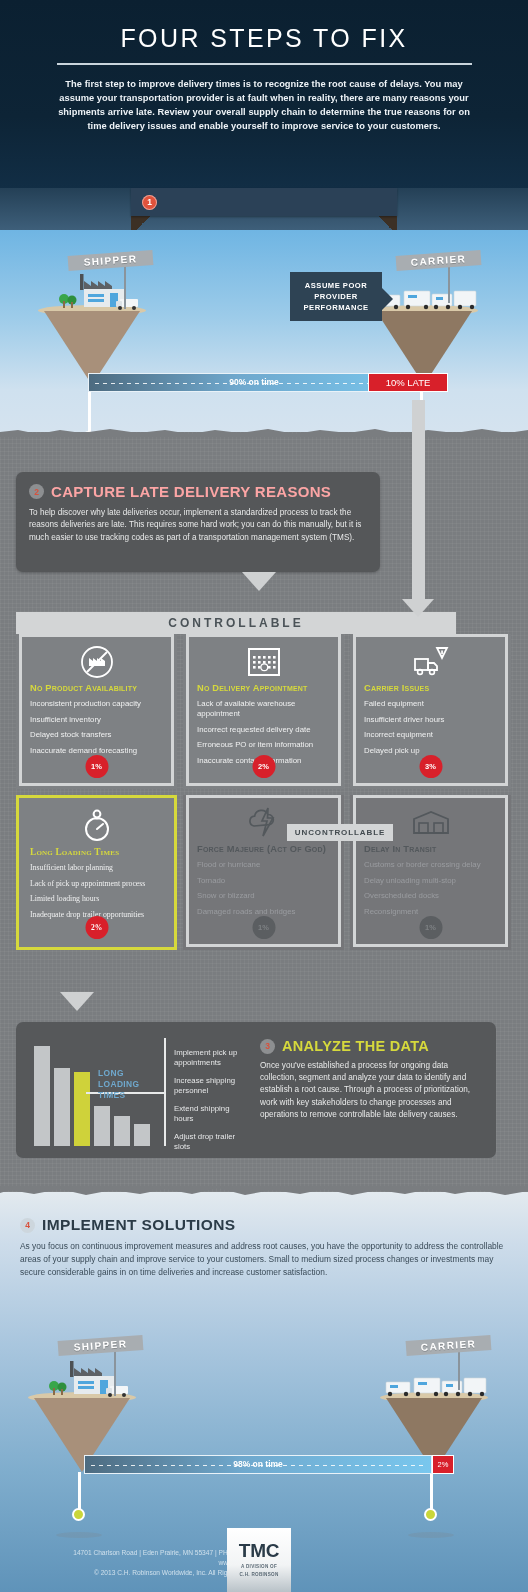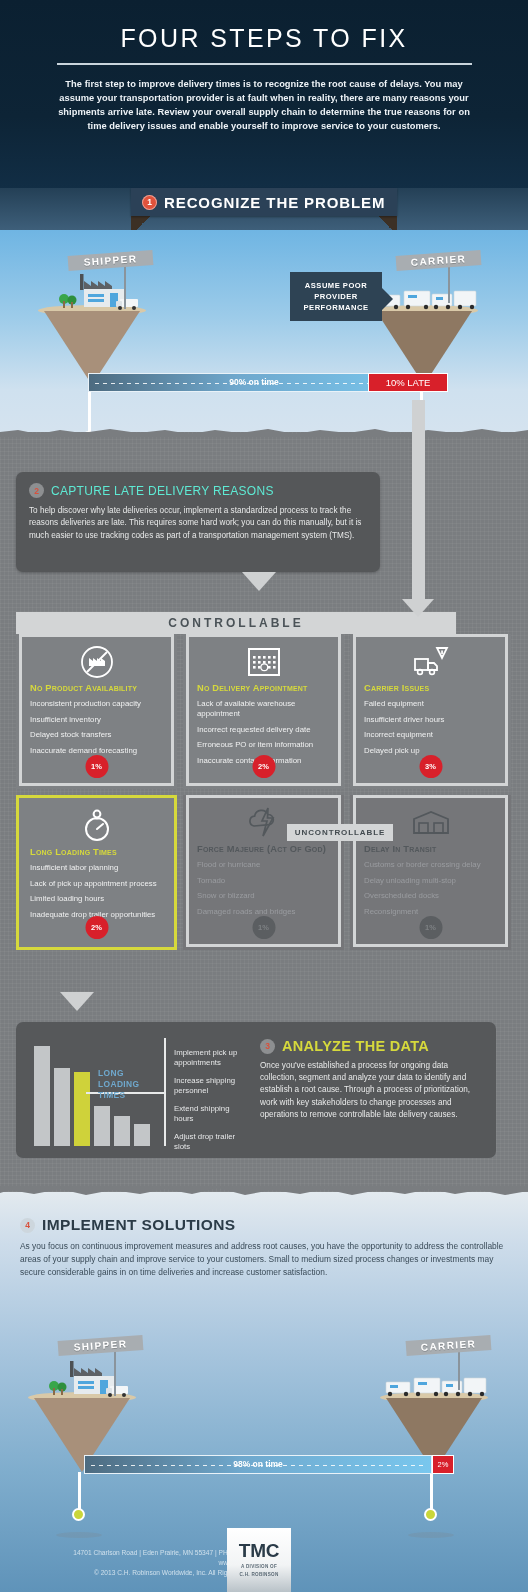--- a/index.html
+++ b/index.html
@@ -153,21 +153,21 @@
     background:#555759; border-radius:7px; padding:11px 13px 0 13px;
     box-shadow:0 1px 3px rgba(0,0,0,.25);
   }
   .card2 .hdr { display:flex; align-items:center; gap:7px; }
   .card2 .num {
     width:15px;height:15px;border-radius:50%;
     background:#8d8f91;color:#d8513c;font-size:8.5px;font-weight:bold;
     display:flex;align-items:center;justify-content:center;
   }
   .card2 .title {
-    font-size:12px;font-weight:normal;color:#5eead4;letter-spacing:0.3px;
+    font-size:15px;font-weight:bold;color:#fca5a5;letter-spacing:0.3px;
   }
   .card2 .body {
     margin-top:7px; font-size:8.2px; line-height:12.4px; color:#e9eaea;
   }
   .arrow-down {
     position:absolute; width:0;height:0;
     border-left:17px solid transparent;border-right:17px solid transparent;
     border-top:19px solid #cfd1d2;
   }
   .long-arrow {
@@ -197,21 +197,21 @@
   .grid { position:absolute; left:16px; top:634px; width:496px; }
   .row { display:flex; gap:6px; }
   .row.r2 { margin-top:6px; }
   .cell {
     width:161px; background:#7e8184; position:relative;
     height:155px; padding:10px 11px 0 11px;
     border:3px solid #d3d5d6; border-top:none;
   }
   .cell.plain { border-color:transparent; background:#7e8184;
     box-shadow: 0 0 0 3px #d3d5d6 inset; }
-  .cell.highlight { border:3px solid #d6d93c; }
+  .cell.highlight { border:3px solid #d6d93c;font-family:Liberation Serif, serif; }
   .cell.uncon { background:#757679; }
   .cell .icon {
     height:36px; display:flex; align-items:center; justify-content:center;
     margin-bottom:3px;
   }
   .cell h3 {
     font-size:9.3px; font-weight:bold; color:#d6d93c;
     letter-spacing:.2px; margin-bottom:6px;
     font-variant: small-caps; text-transform: capitalize;
   }
@@ -300,21 +300,20 @@
     <h1>FOUR STEPS TO FIX</h1>
     <div class="rule"></div>
     <p>The first step to improve delivery times is to recognize the root cause of delays. You may assume your transportation provider is at fault when in reality, there are many reasons your shipments arrive late. Review your overall supply chain to determine the true reasons for on time delivery issues and enable yourself to improve service to your customers.</p>
   </div>
 
   <div class="band1"></div>
   <div class="ribbon-l"></div>
   <div class="ribbon-r"></div>
   <div class="banner">
     <span class="num">1</span>
-    <span class="txt">RECOGNIZE THE PROBLEM</span>
   </div>
 
   <div class="scene1">
 
     <div class="island" style="left:38px; top:75px; width:120px;">
       <div class="ground"></div>
       <div class="cone"></div>
       <svg class="factory" style="left:20px; top:-32px;" width="82" height="40" viewBox="0 0 82 40">
         <rect x="22" y="1" width="3.5" height="16" fill="#4d5154"></rect>
         <path d="M26 16 L26 8 L33 13 L33 8 L40 13 L40 8 L47 13 L47 8 L54 13 L54 34 L26 34 Z" fill="#5d6165"></path>

